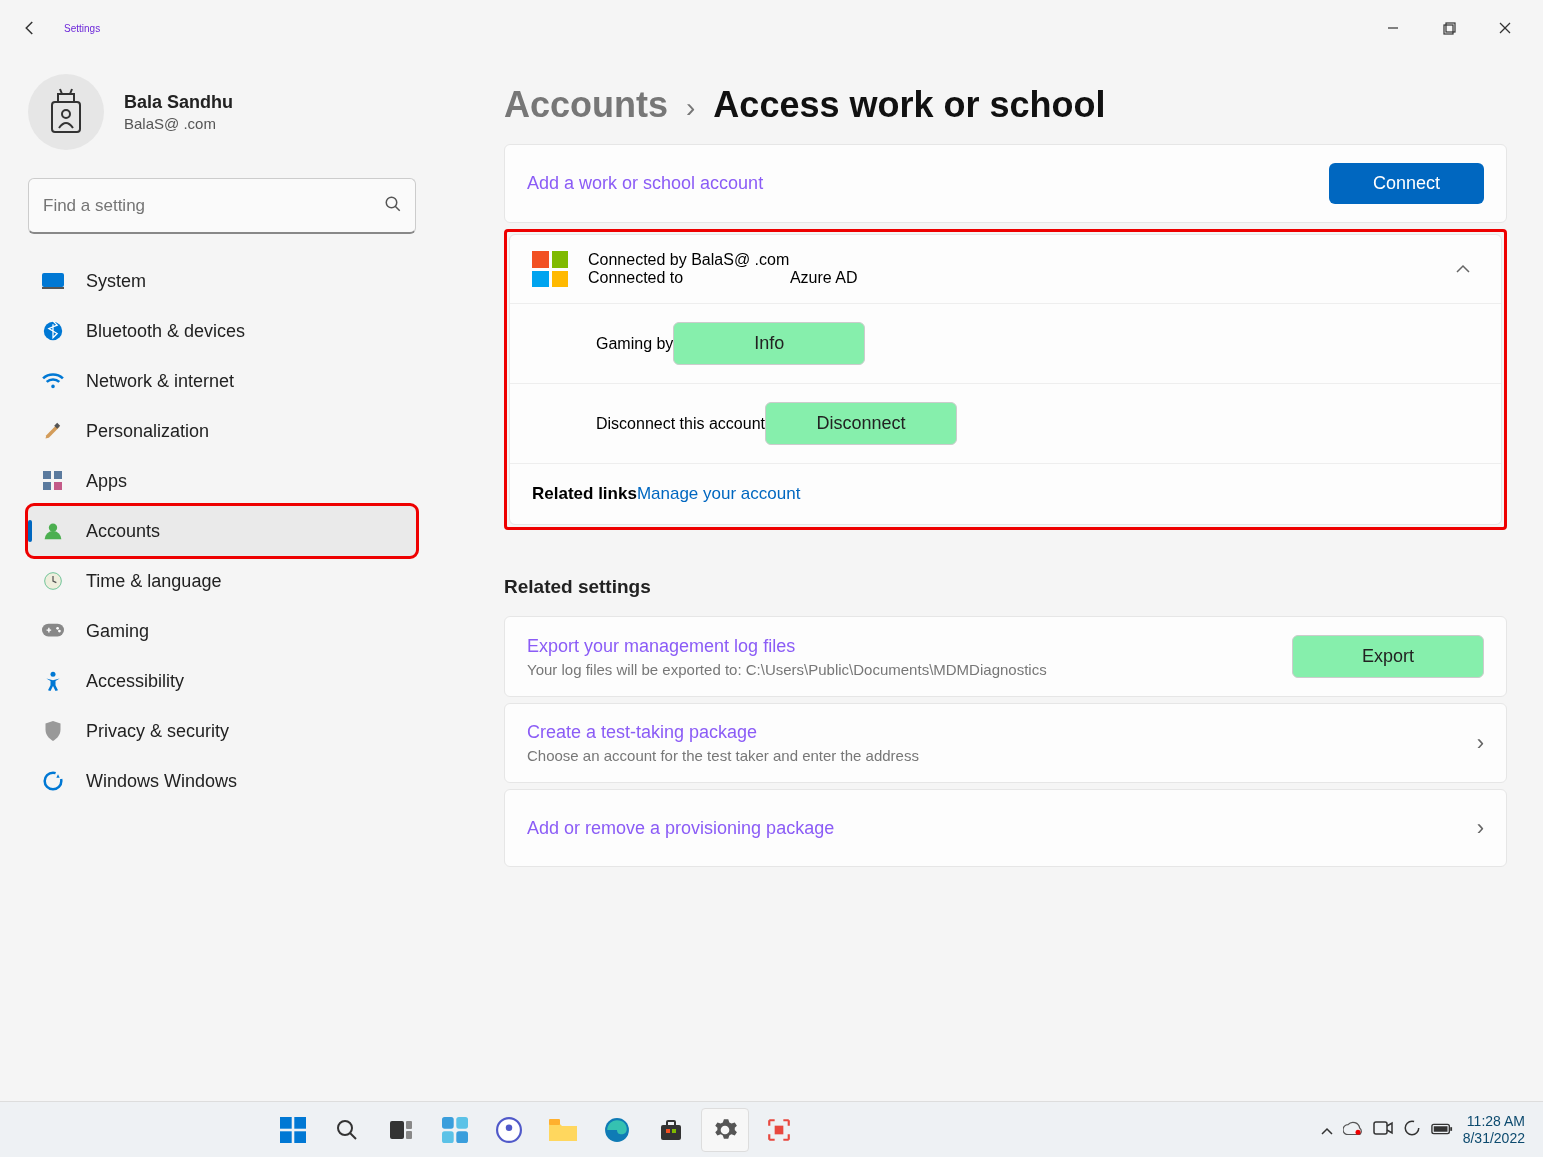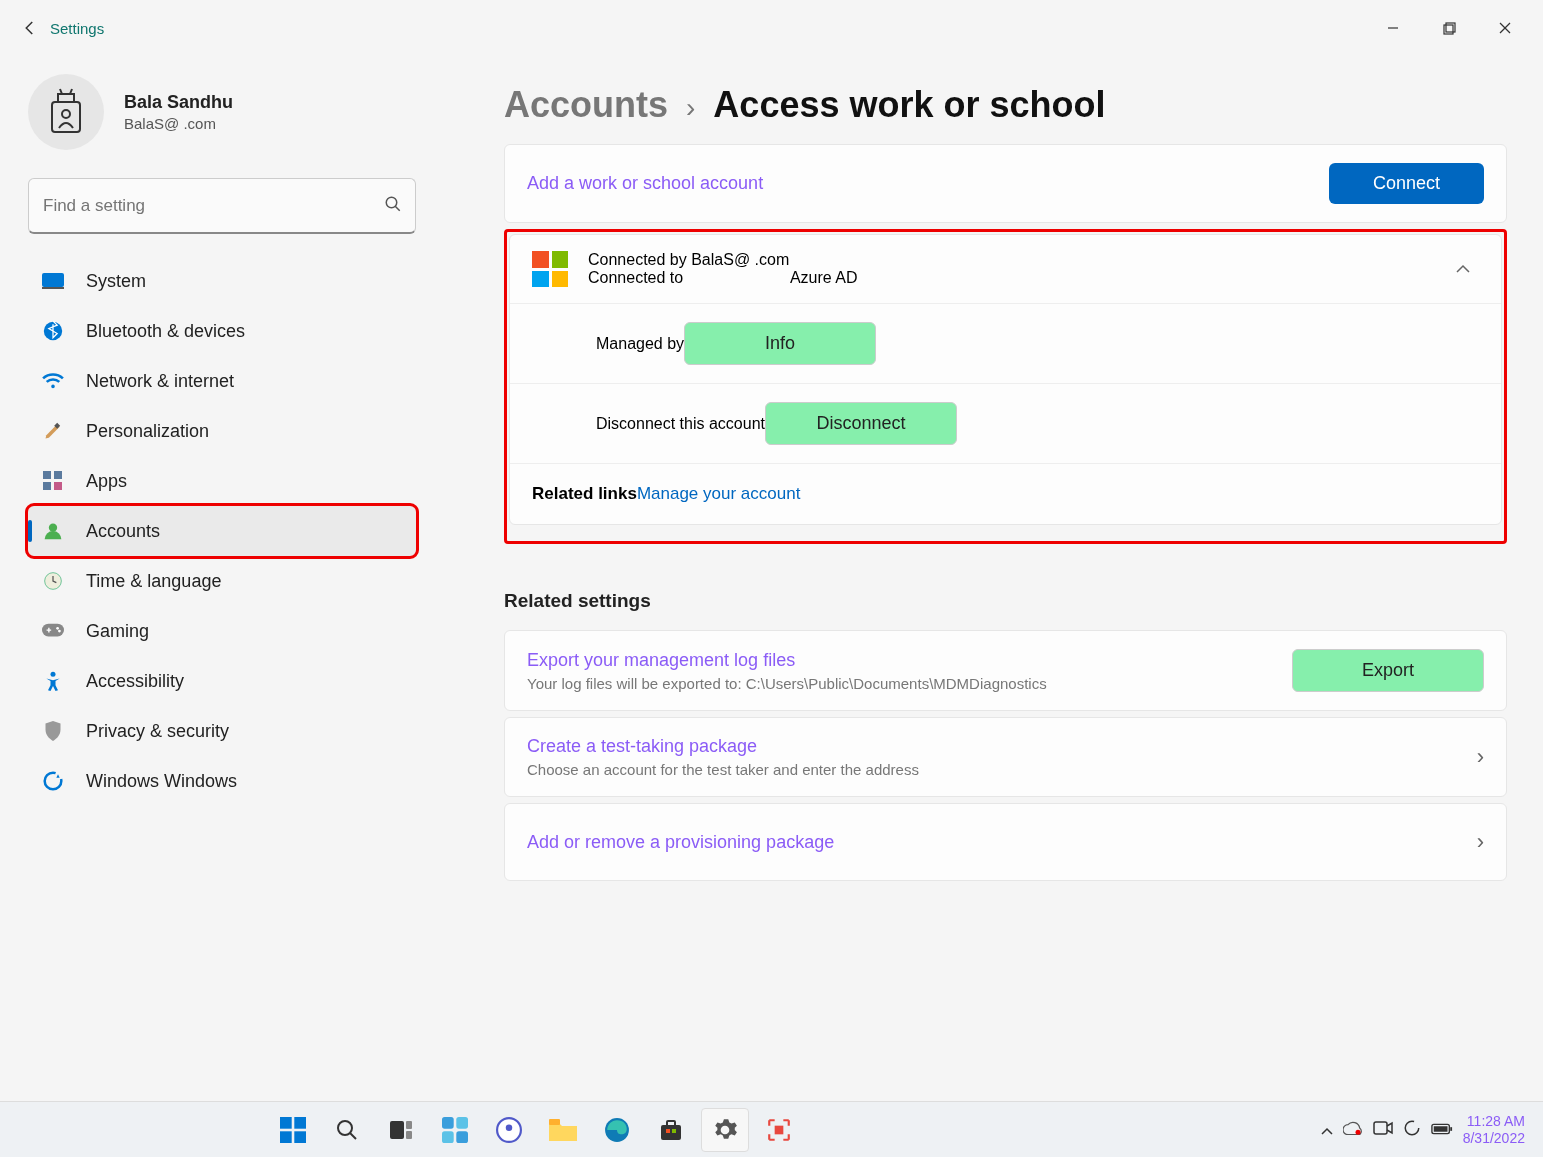--- a/index.html
+++ b/index.html
@@ -1,21 +1,21 @@
 <!DOCTYPE html>
 <html><head>
 <meta charset="utf-8">
 <style>
 * { box-sizing: border-box; margin: 0; padding: 0; font-family: "Segoe UI", -apple-system, sans-serif; }
 body { background: #f5f5f5; width: 1543px; height: 1157px; overflow: hidden; position: relative; }
 
 
 .titlebar { height: 56px; display: flex; align-items: center; padding: 0 10px; }
 .titlebar .back { width: 40px; height: 40px; display: flex; align-items: center; justify-content: center; cursor: pointer; }
-.titlebar .title { font-size: 15px; color: #0f766e; }
+.titlebar .title { font-size: 10px; color: #6d28d9; margin-left: 14px; }
 .titlebar .wincontrols { margin-left: auto; display: flex; }
 .titlebar .wincontrols div { width: 56px; height: 40px; display: flex; align-items: center; justify-content: center; cursor: pointer; }
 
 
 .layout { display: flex; height: calc(100% - 56px - 56px); }
 .sidebar { width: 444px; padding: 18px 28px 0 28px; }
 .content { flex: 1; padding: 28px 36px 0 60px; overflow: hidden; }
 
 
 .user { display: flex; align-items: center; gap: 20px; margin-bottom: 28px; }
@@ -48,41 +48,41 @@
 
 .card { background: #fdfdfd; border: 1px solid #e6e6e6; border-radius: 6px; margin-bottom: 6px; }
 .card-row { display: flex; align-items: center; padding: 18px 22px; min-height: 76px; }
 .card-row .label { font-size: 18px; color: #8b5cf6; }
 .card-row .sublabel { font-size: 15px; color: #777; margin-top: 4px; }
 .card-row .spacer { flex: 1; }
 .btn-primary { background: #0067c0; color: #fff; border: none; border-radius: 6px; padding: 10px 44px; font-size: 18px; cursor: pointer; }
 .btn-secondary { background: #86efac; color: #222; border: 1px solid #ccc; border-radius: 6px; padding: 10px 44px; font-size: 18px; cursor: pointer; min-width: 192px; }
 
 .account-group { border: 3px solid #e00; border-radius: 4px; padding: 2px; margin-bottom: 46px; }
-.account-group .card { margin-bottom: 14px; }
+.account-group .card { margin-bottom: 0; }
 .account-header { display: flex; align-items: center; padding: 16px 22px; gap: 20px; border-bottom: 1px solid #eee; }
 .mslogo { width: 36px; height: 36px; display: grid; grid-template-columns: 1fr 1fr; grid-template-rows: 1fr 1fr; gap: 3px; flex-shrink: 0; }
 .mslogo div:nth-child(1){background:#f25022;} .mslogo div:nth-child(2){background:#7fba00;} .mslogo div:nth-child(3){background:#00a4ef;} .mslogo div:nth-child(4){background:#ffb900;}
 .account-header .titles { flex: 1; }
 .chev { color: #666; padding: 8px; }
 .sub-row { display: flex; align-items: center; padding: 18px 22px 18px 86px; border-bottom: 1px solid #eee; min-height: 76px; }
 .related-row { display: flex; align-items: center; padding: 20px 22px; }
 .related-row .head { font-weight: 600; font-size: 17px; }
 .related-row a { color: #0067c0; font-size: 17px; text-decoration: none; cursor: pointer; }
 
 .section-title { font-size: 19px; font-weight: 600; color: #222; margin: 0 0 18px 0; }
 
 .chevron-right { color: #666; font-size: 22px; }
 
 
 .taskbar { position: absolute; bottom: 0; left: 0; right: 0; height: 56px; background: #eef1f4; border-top: 1px solid #ddd; display: flex; align-items: center; padding: 0 10px; }
 .taskbar .center { margin: 0 auto; display: flex; gap: 6px; }
 .taskbar .tbtn { width: 48px; height: 44px; display: flex; align-items: center; justify-content: center; border-radius: 4px; cursor: pointer; }
 .taskbar .tbtn.active { background: #f7f7f7; border: 1px solid #ddd; }
-.taskbar .tray { margin-left: auto; display: flex; align-items: center; gap: 10px; padding-right: 8px; font-size: 14px; color: #8b5cf6; }
+.taskbar .tray { margin-left: auto; display: flex; align-items: center; gap: 10px; padding-right: 8px; font-size: 14px; color: #0c4a6e; }
 .taskbar .clock { text-align: right; line-height: 1.2; font-size: 14px; }
 </style>
 </head>
 <body>
 
 <div class="titlebar">
   <div class="back">
     <svg width="18" height="18" viewBox="0 0 24 24" fill="none" stroke="#333" stroke-width="2">
         <path d="M15 4l-8 8 8 8"></path>
       </svg>
@@ -271,21 +271,21 @@
             </div>
           <div class="titles">
             <div class="label"><span>Connected by </span><span>BalaS@                    .com</span></div>
             <div class="sublabel"><span>Connected to</span>&nbsp;&nbsp;&nbsp;&nbsp;&nbsp;&nbsp;&nbsp;&nbsp;&nbsp;&nbsp;&nbsp;&nbsp;&nbsp;&nbsp;&nbsp;&nbsp;&nbsp;&nbsp;&nbsp;&nbsp;&nbsp;&nbsp;&nbsp;&nbsp;<span>Azure AD</span></div>
           </div>
           <div class="chev"><svg width="16" height="10" viewBox="0 0 16 10" fill="none" stroke="#666" stroke-width="1.5">
                 <path d="M2 8l6-6 6 6"></path>
               </svg></div>
         </div>
         <div class="sub-row">
-          <div class="label">Managed by</div>
+          <div class="label">Gaming by</div>
           <div class="spacer"></div>
           <button class="btn-secondary">Info</button>
         </div>
         <div class="sub-row">
           <div class="label">Disconnect this account</div>
           <div class="spacer"></div>
           <button class="btn-secondary">Disconnect</button>
         </div>
         <div class="related-row">
           <span class="head">Related links</span>

